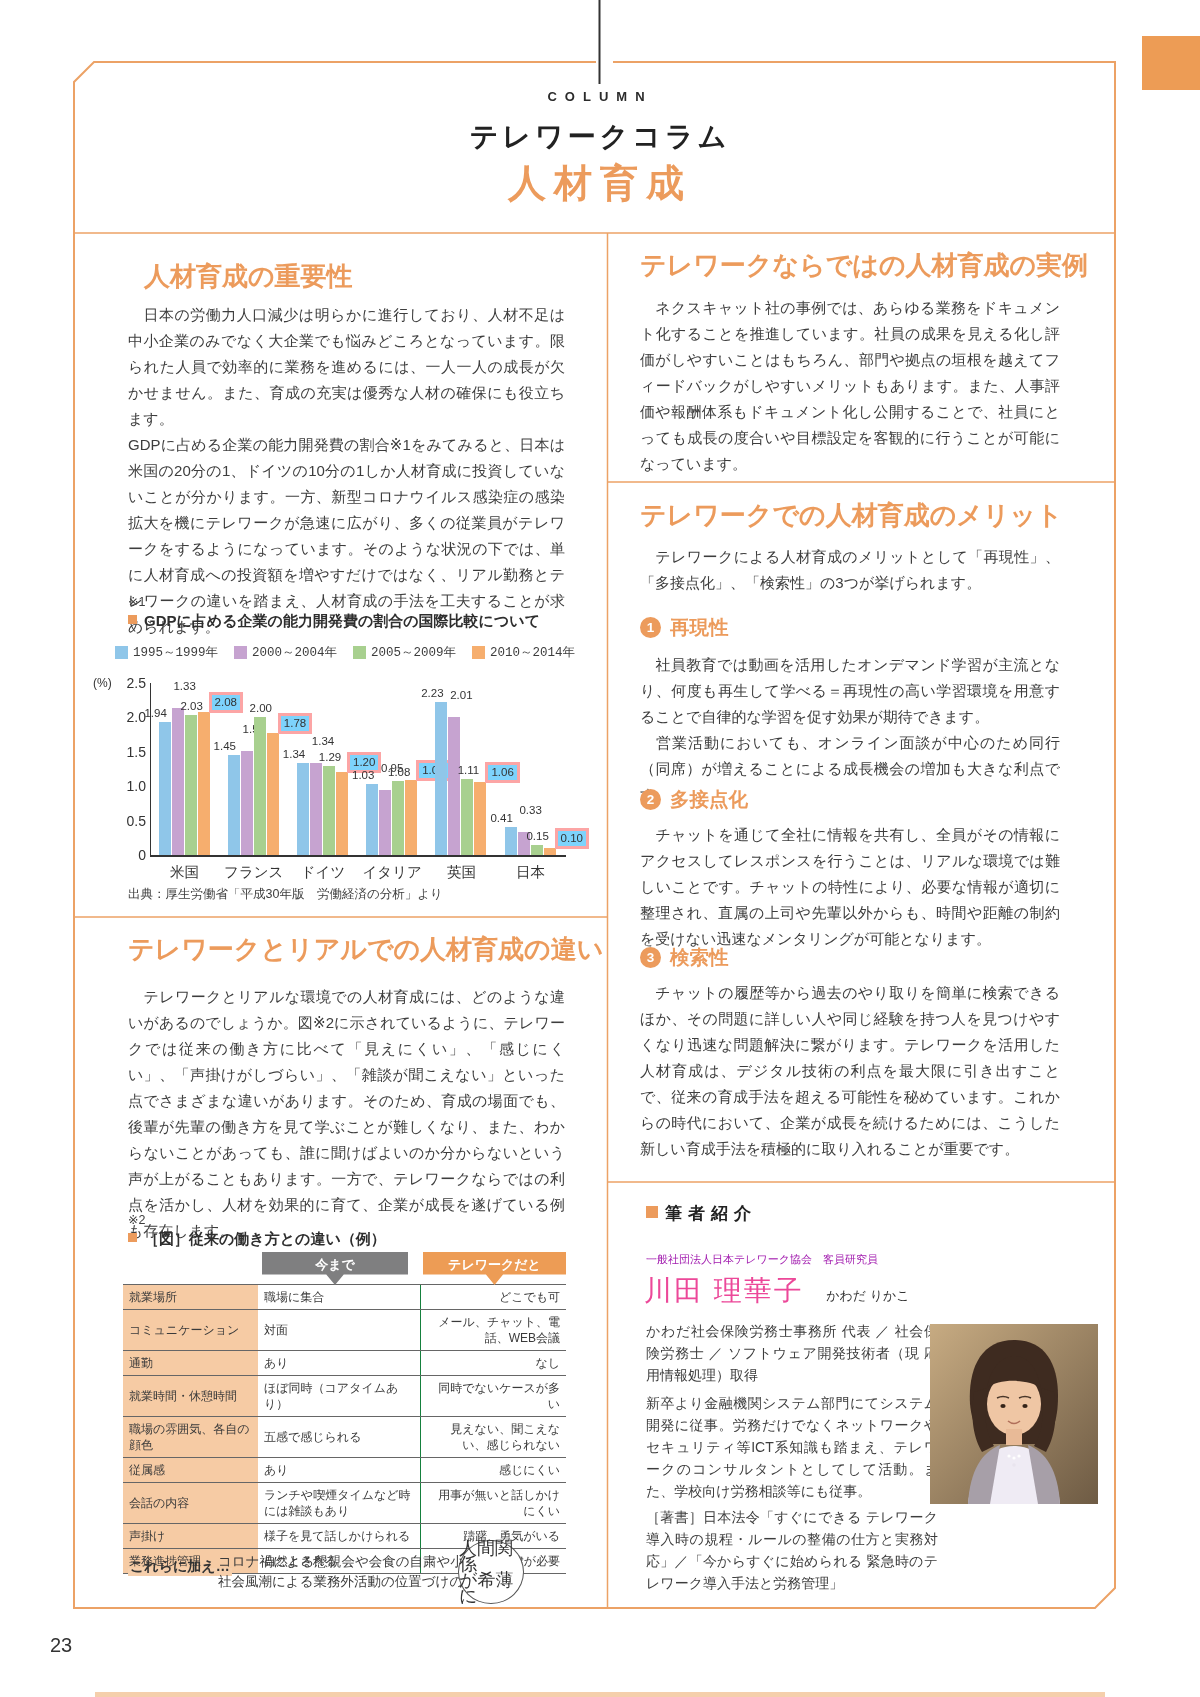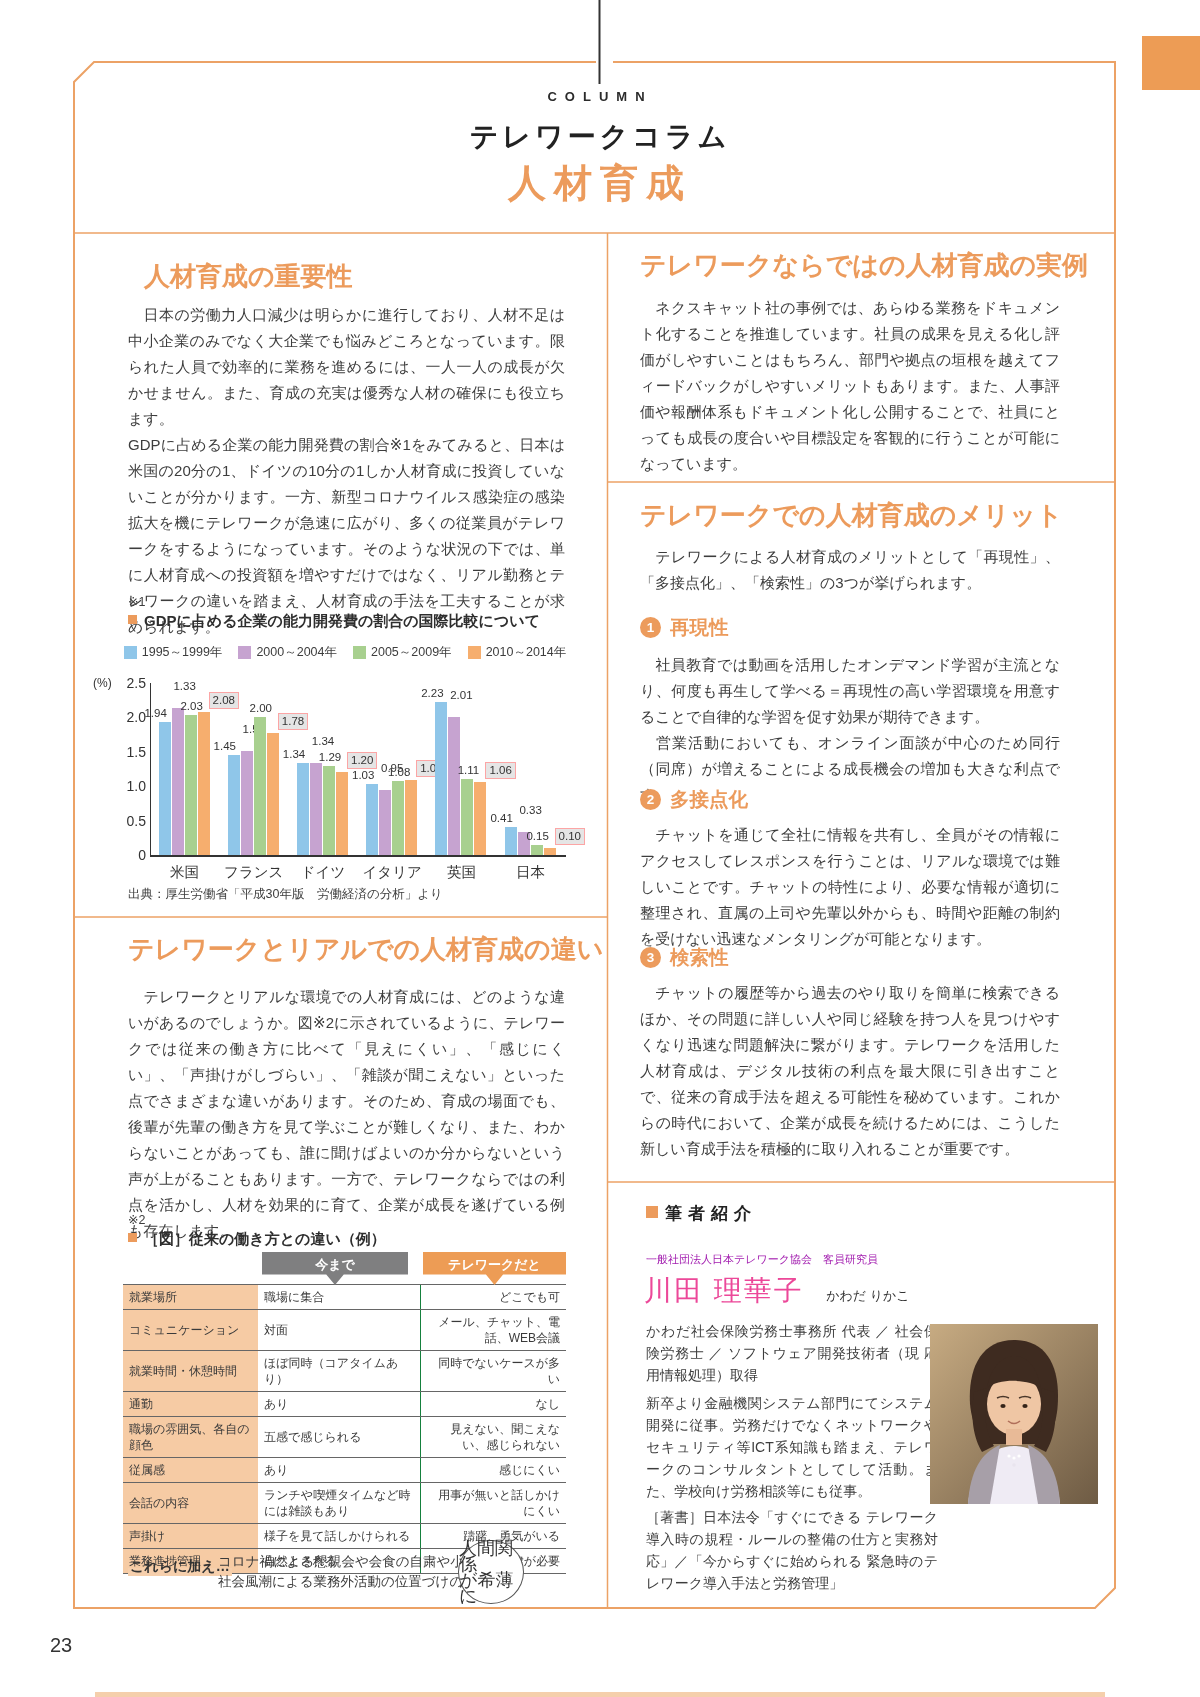--- a/index.html
+++ b/index.html
@@ -12,28 +12,28 @@
   .subtitle{left:0;top:118px;width:1200px;text-align:center;font-size:28px;font-weight:bold;
             color:#222;letter-spacing:4px;}
   .pagetitle{left:0;top:158px;width:1200px;text-align:center;font-size:38px;font-weight:bold;
              color:#EC9B5C;letter-spacing:8px;}
   .sech{font-size:26px;font-weight:bold;color:#EC9B5C;white-space:nowrap;}
   .body{font-size:15px;line-height:26px;text-align:justify;color:#3d3d3d;margin:0;}
   .note{font-size:12.5px;color:#3d3d3d;}
   .figtitle{font-size:15px;font-weight:bold;color:#2e2e2e;white-space:nowrap;}
   .sq{display:inline-block;width:9px;height:9px;background:#EC9B5C;margin-right:7px;vertical-align:2px;}
   .legend{display:flex;justify-content:center;gap:16px;font-size:12.5px;color:#3d3d3d;}
-  .legend .it{display:flex;align-items:center;gap:5px;white-space:nowrap;}
+  .legend .it{display:flex;align-items:center;gap:5px;white-space:nowrap;font-family:Liberation Mono, monospace;}
   .legend .sw{width:13px;height:13px;display:inline-block;}
   .chart{width:450px;height:300px;}
   .ytick{position:absolute;width:26px;text-align:right;font-size:14px;color:#333;}
   .yunit{position:absolute;font-size:12px;color:#333;}
   .bar{position:absolute;}
   .blab{position:absolute;width:34px;text-align:center;font-size:11.5px;color:#333;white-space:nowrap;}
-  .blab.boxed{width:auto;padding:0 3px;border:1px solid #fca5a5;background:#e5e5e5;line-height:15px;}
+  .blab.boxed{width:auto;padding:0 3px;border:3px solid #fca5a5;background:#7dd3fc;line-height:15px;}
   .cat{position:absolute;text-align:center;font-size:14.5px;color:#333;}
   .axisv{position:absolute;width:1px;background:#333;}
   .axish{position:absolute;height:2px;background:#333;}
   table.cmp{border-collapse:collapse;table-layout:fixed;width:443px;font-size:12px;line-height:16px;}
   table.cmp td{padding:4px 6px;border-top:1px solid #666;border-bottom:1px solid #666;
                vertical-align:middle;color:#3a3a3a;}
   td.lab{background:#F6CBA4;color:#4a3624;}
   td.mid{}
   td.tel{border-left:1px solid #15803d;text-align:right;}
   .band{position:absolute;color:#fff;font-size:13px;font-weight:bold;text-align:center;
@@ -197,28 +197,28 @@
           <td class="lab">就業場所</td>
           <td class="mid">職場に集合</td>
           <td class="tel">どこでも可</td>
         </tr>
         <tr>
           <td class="lab">コミュニケーション</td>
           <td class="mid">対面</td>
           <td class="tel">メール、チャット、電話、WEB会議</td>
         </tr>
         <tr>
+          <td class="lab">通勤</td>
+          <td class="mid">あり</td>
+          <td class="tel">なし</td>
+        </tr>
+        <tr>
           <td class="lab">就業時間・休憩時間</td>
           <td class="mid">ほぼ同時（コアタイムあり）</td>
           <td class="tel">同時でないケースが多い</td>
-        </tr>
-        <tr>
-          <td class="lab">通勤</td>
-          <td class="mid">あり</td>
-          <td class="tel">なし</td>
         </tr>
         <tr>
           <td class="lab">職場の雰囲気、各自の顔色</td>
           <td class="mid">五感で感じられる</td>
           <td class="tel">見えない、聞こえない、感じられない</td>
         </tr>
         <tr>
           <td class="lab">従属感</td>
           <td class="mid">あり</td>
           <td class="tel">感じにくい</td>

